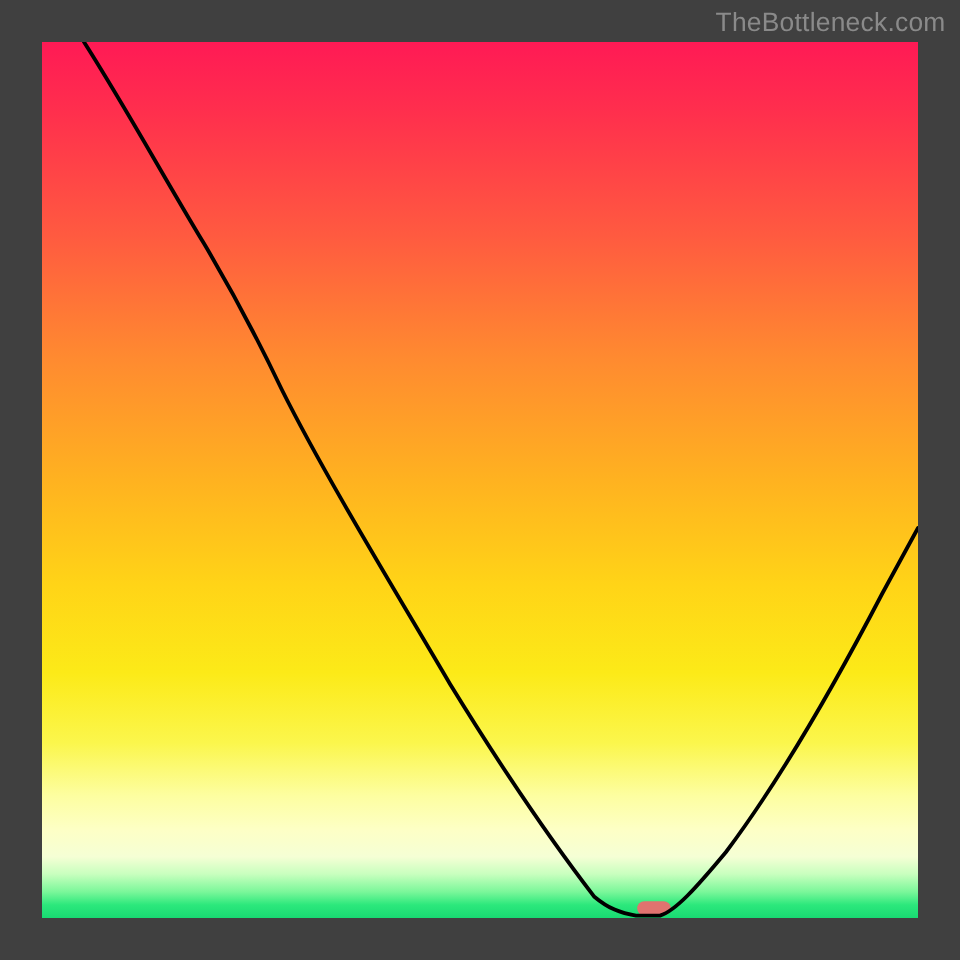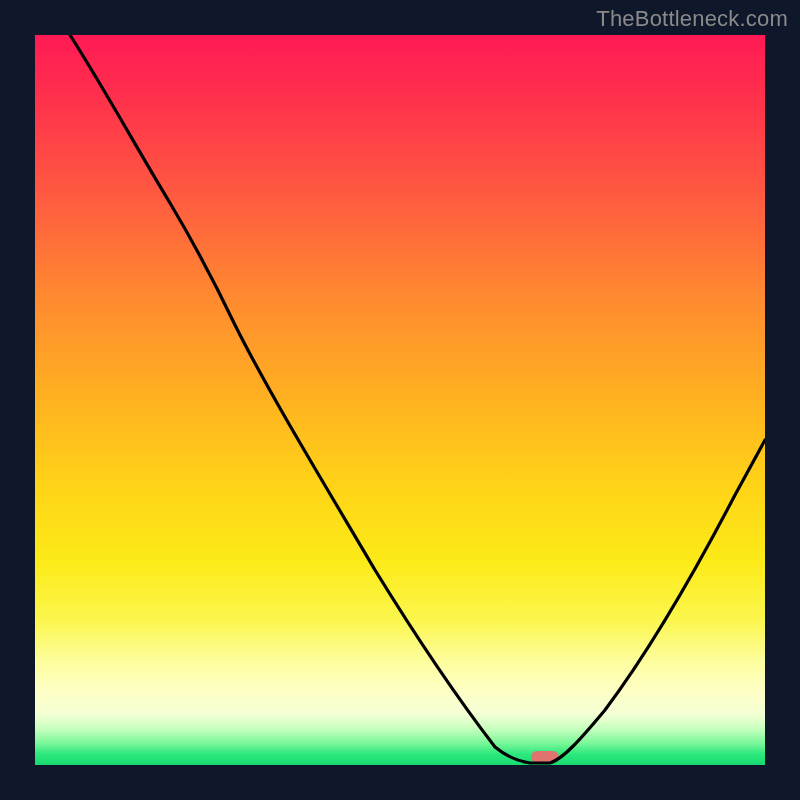--- a/index.html
+++ b/index.html
@@ -9,21 +9,21 @@
     height: 800px;
     background: #000;
     overflow: hidden;
     font-family: Arial, Helvetica, sans-serif;
   }
   .frame {
     position: absolute;
     top: 0; left: 0;
     width: 800px;
     height: 800px;
-    background: #0f172a;
+    background: #404040;
   }
   .plot-area {
     position: absolute;
     top: 35px;
     left: 35px;
     width: 730px;
     height: 730px;
     overflow: hidden;
   }
   .gradient {

